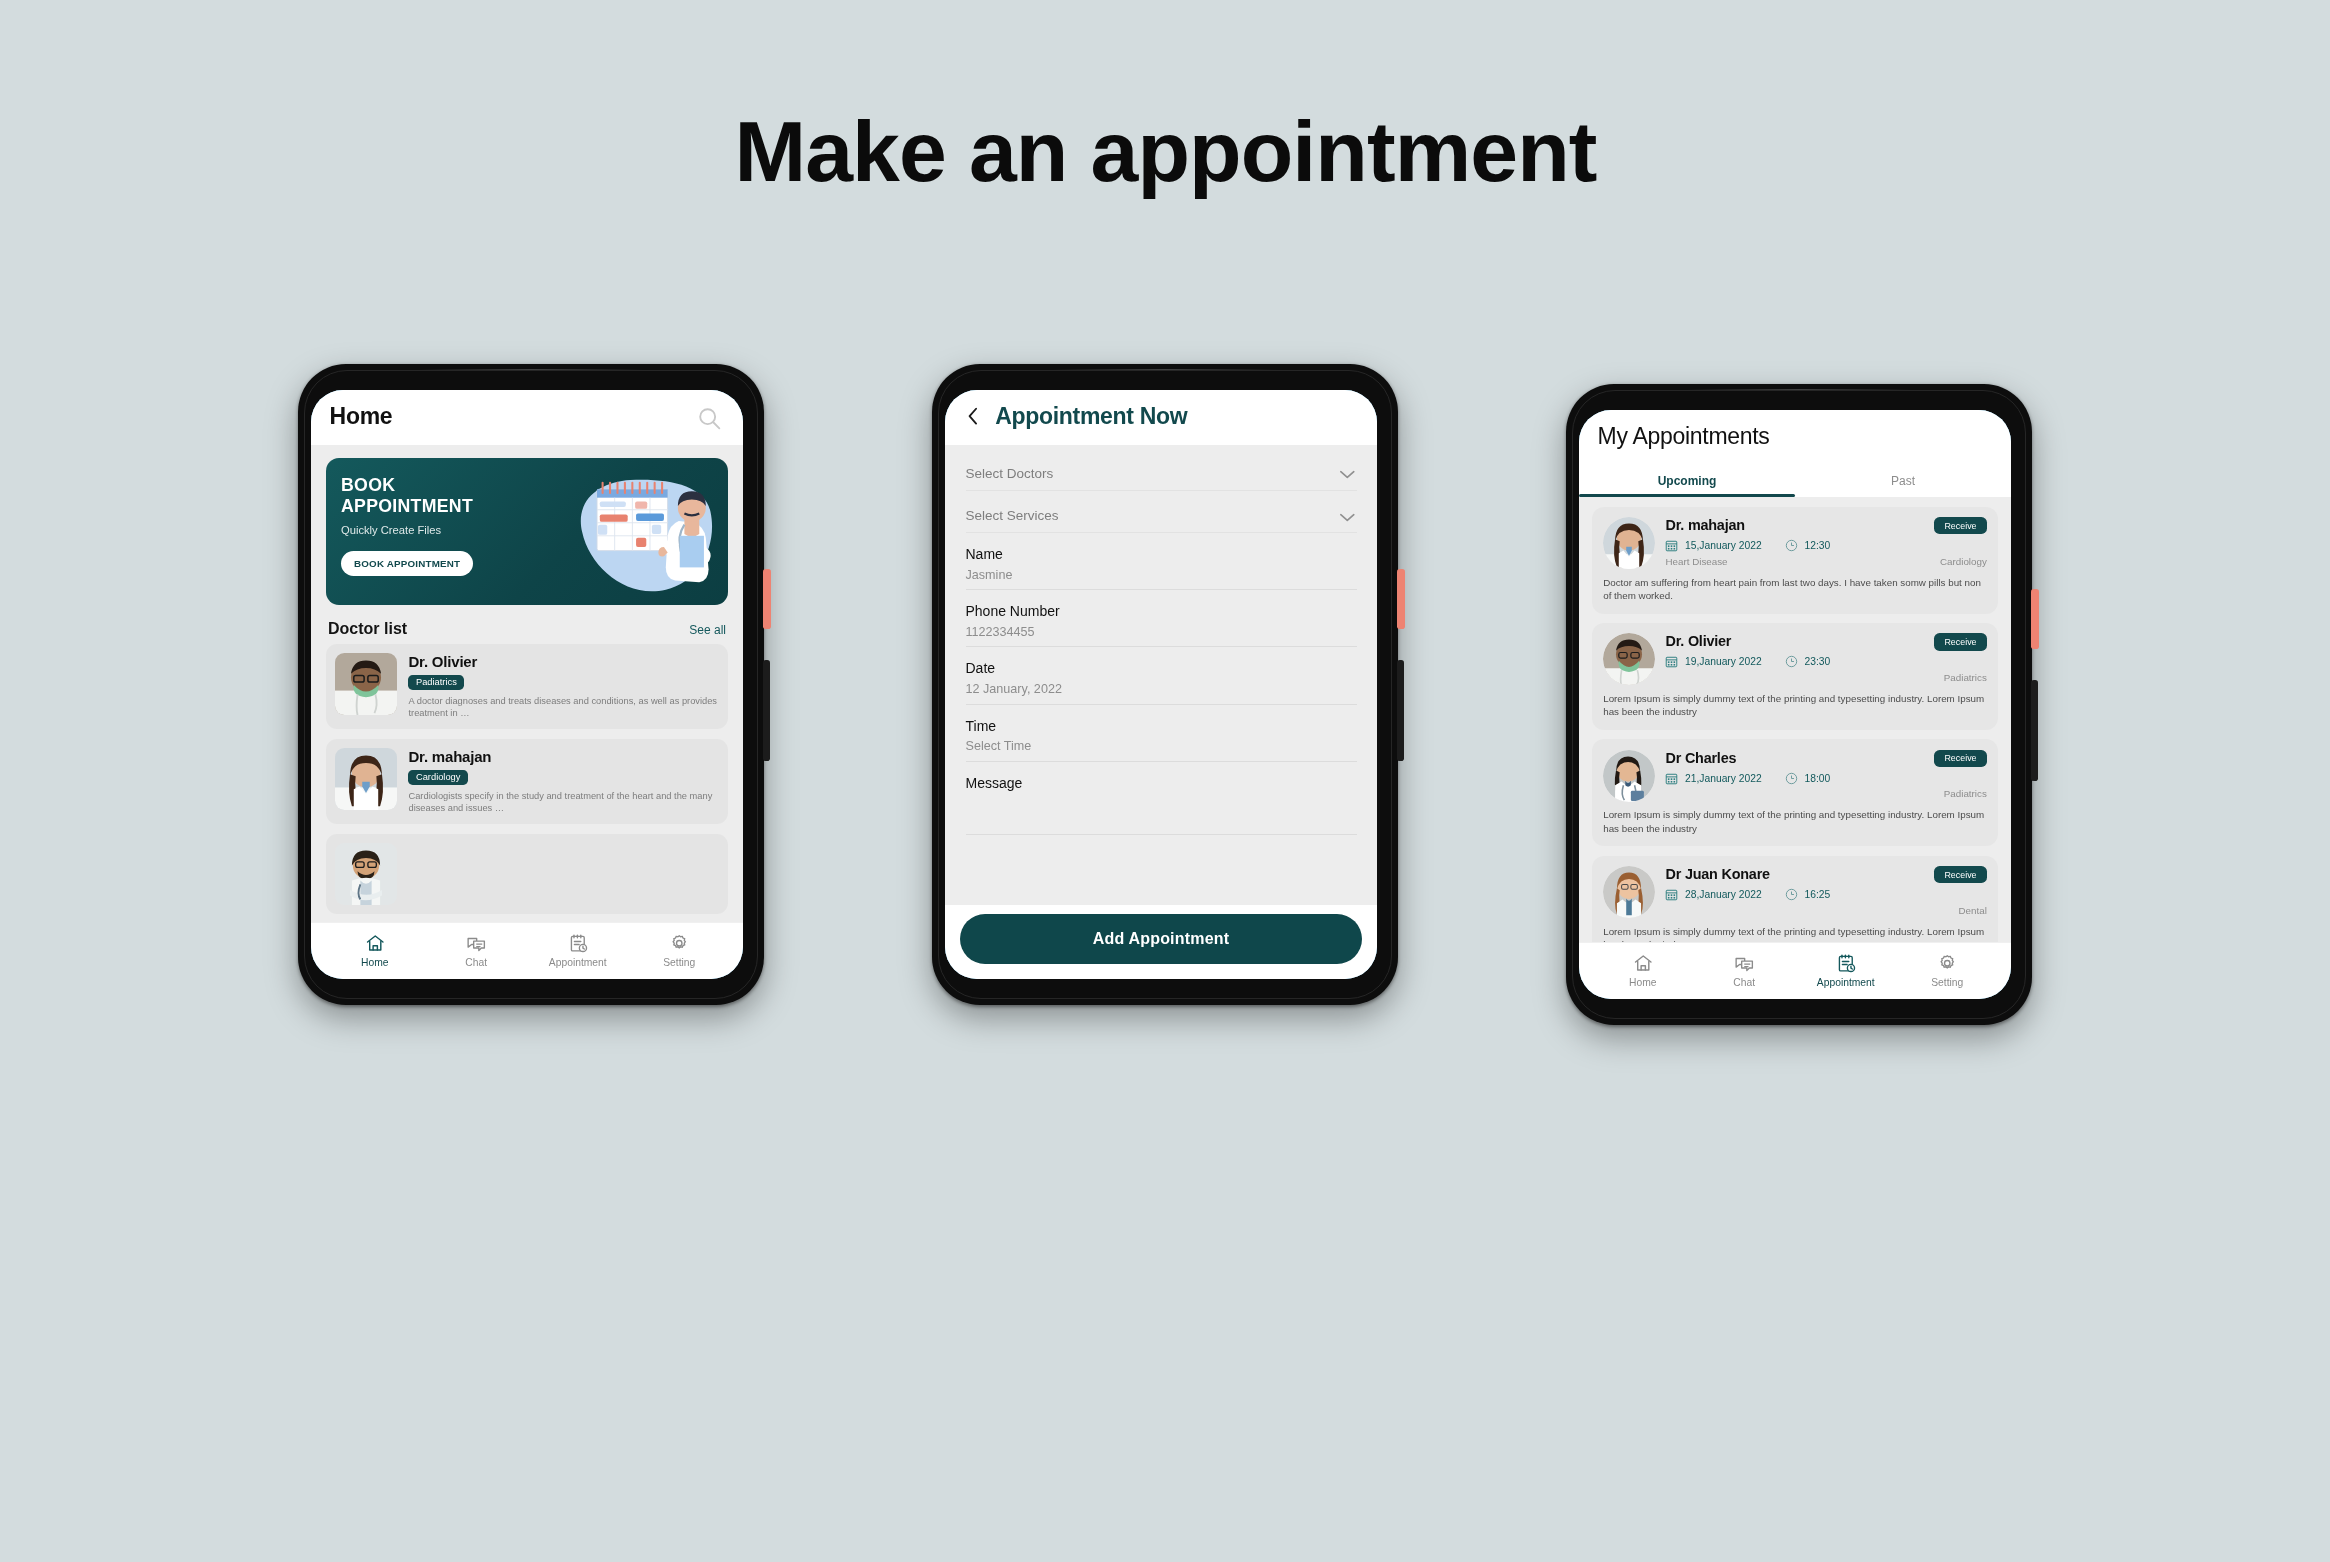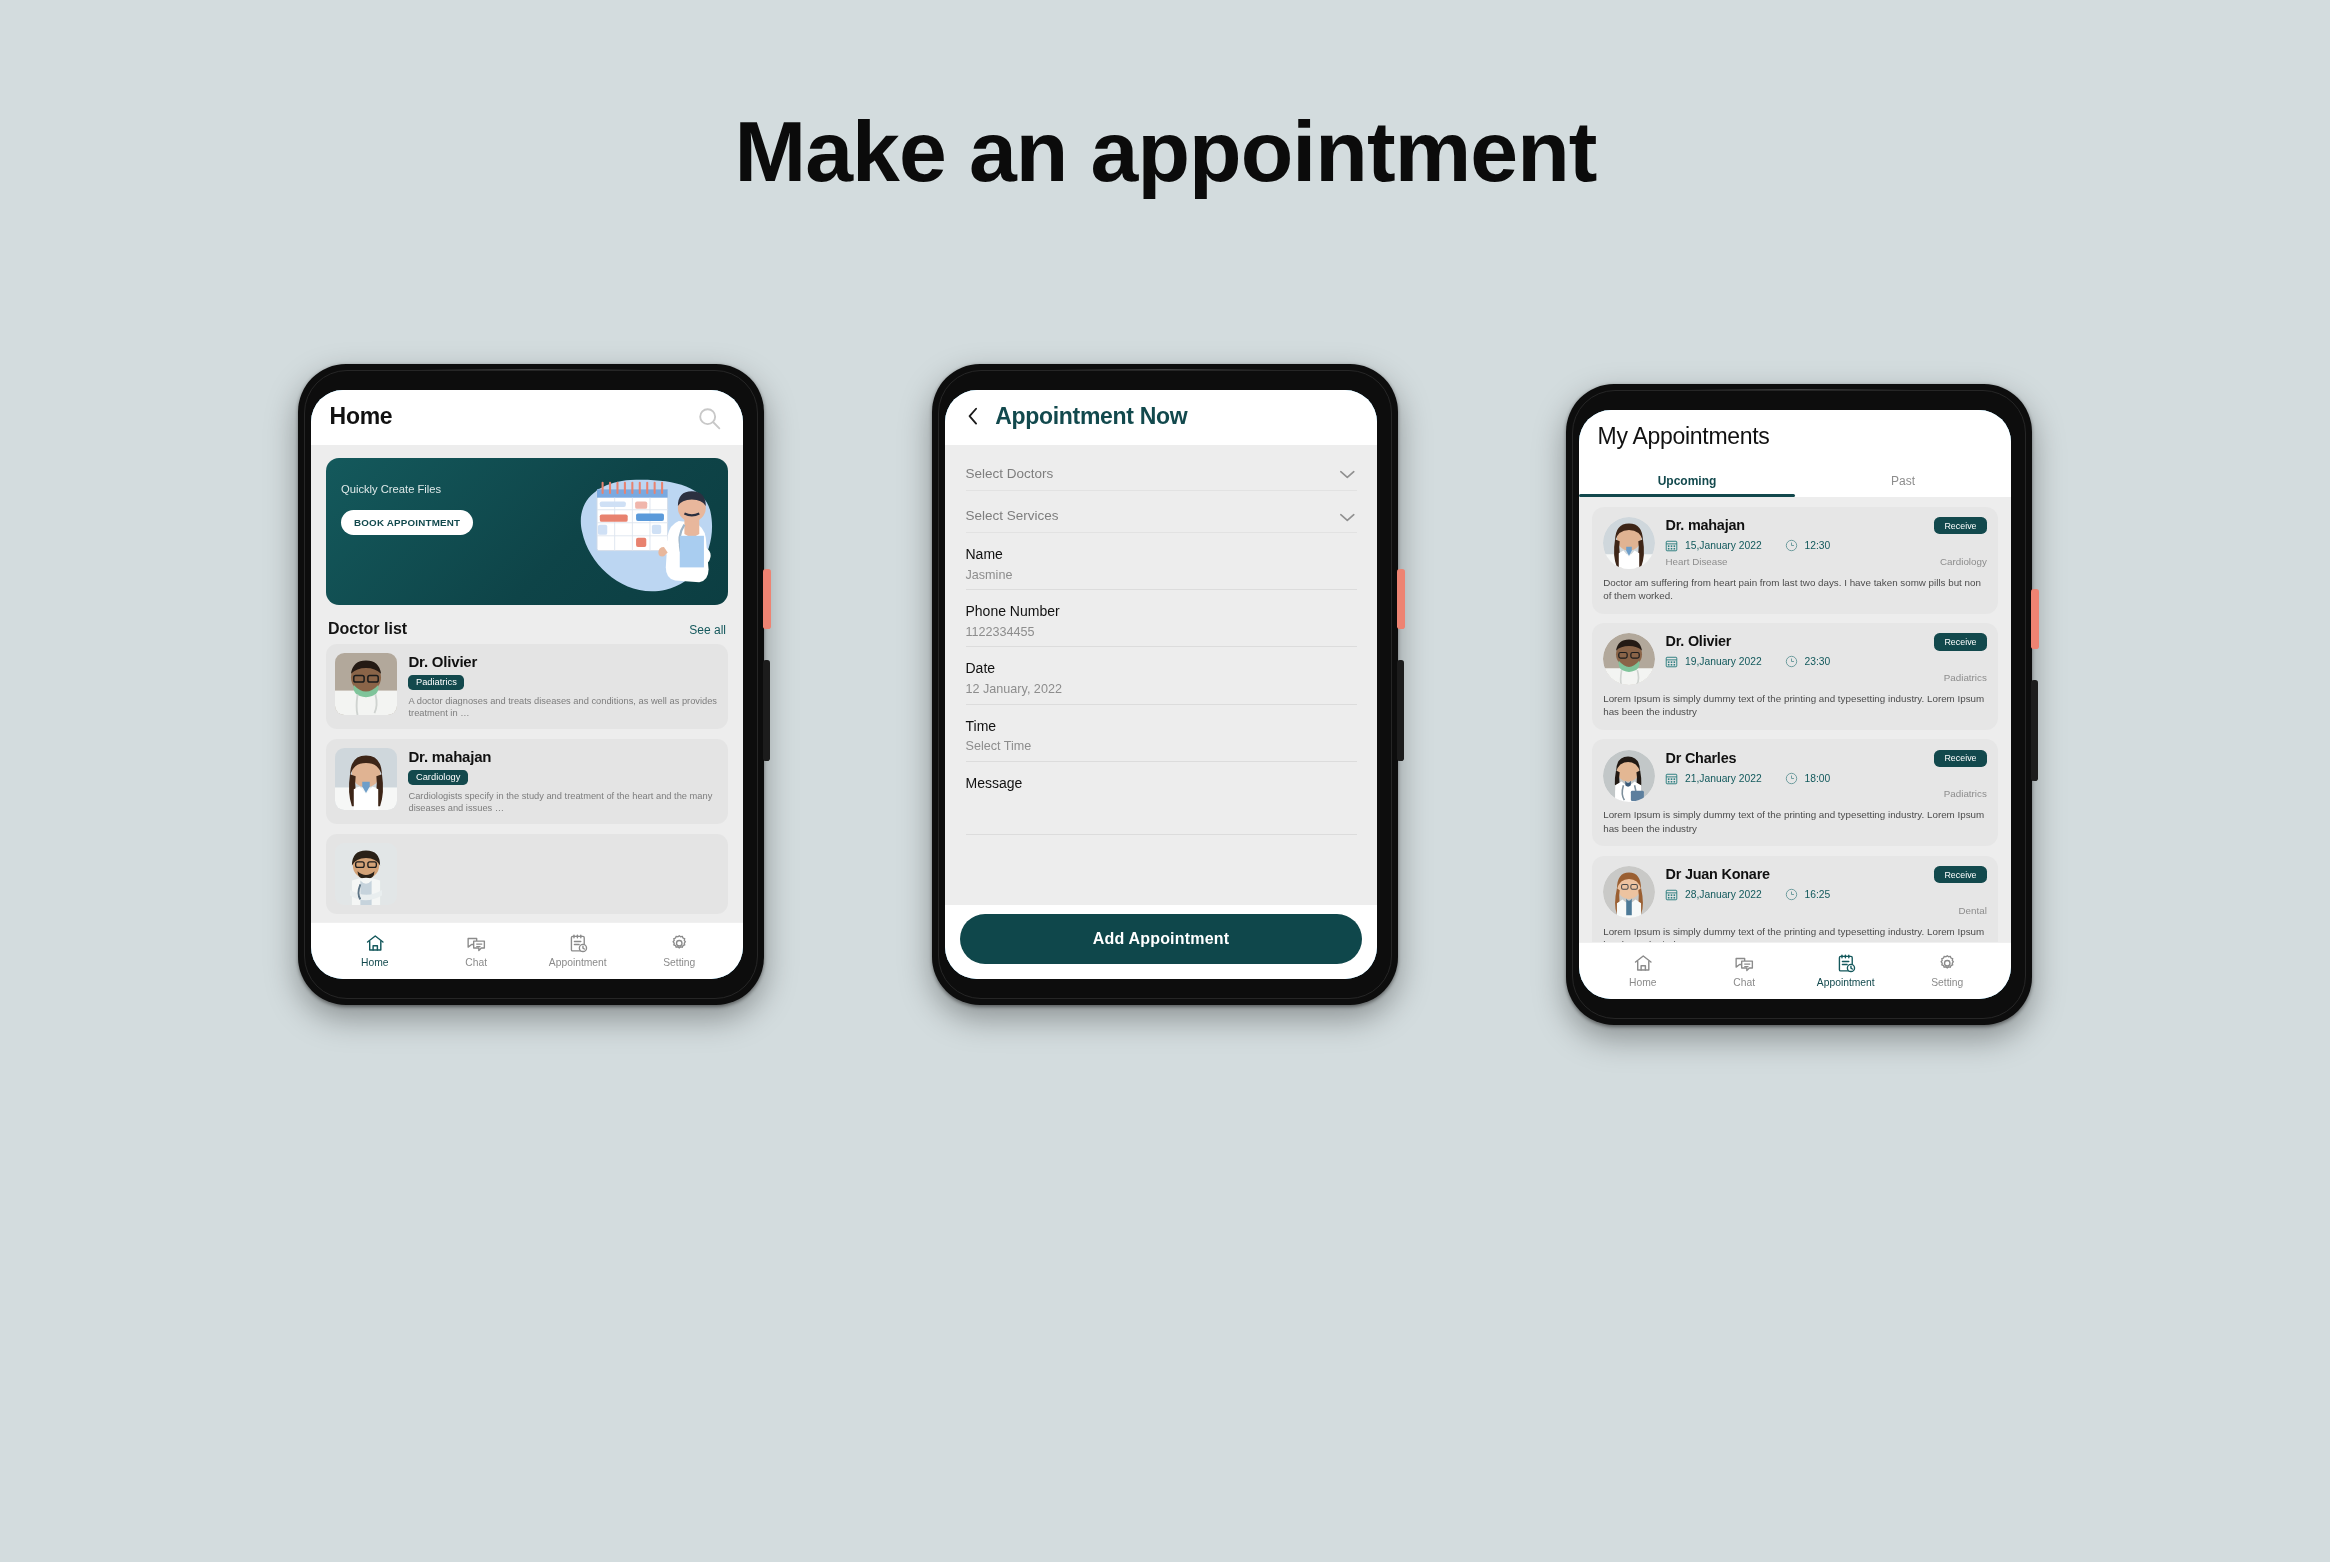--- a/index.html
+++ b/index.html
@@ -198,20 +198,24 @@
           <svg width="28" height="28" viewBox="0 0 30 30">
               <circle cx="12.5" cy="12.5" r="8" fill="none" stroke="#c8c8c8" stroke-width="2"></circle>
               <line x1="18.5" y1="18.5" x2="25" y2="25" stroke="#c8c8c8" stroke-width="2" stroke-linecap="round"></line>
             </svg>
         </span>
       </div>
 
       <div class="body-area">
 
         <div class="banner">
+          <h2>
+            <span>BOOK</span><br>
+            <span>APPOINTMENT</span>
+          </h2>
           <p>Quickly Create Files</p>
           <span class="banner-btn">BOOK APPOINTMENT</span>
 
           <svg class="banner-art" viewBox="0 0 168 142">
             <path d="M18 70 C10 36 36 16 70 14 C112 12 150 20 156 48 C164 84 144 124 108 132 C66 142 26 108 18 70Z" fill="#bcd6f2"></path>
             <rect x="34" y="24" width="76" height="66" rx="2" fill="#ffffff" stroke="#cfd9e6"></rect>
             <rect x="34" y="24" width="76" height="9" fill="#7aa9e0"></rect>
             <g stroke="#e8826f" stroke-width="2.2" stroke-linecap="round">
               <line x1="40" y1="17" x2="40" y2="28"></line>
                 <line x1="48" y1="17" x2="48" y2="28"></line>

